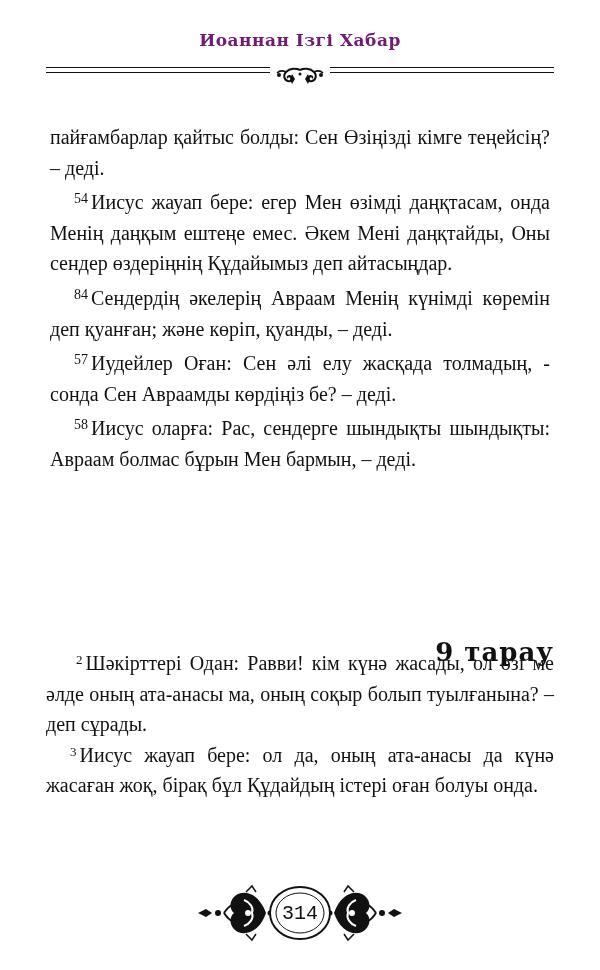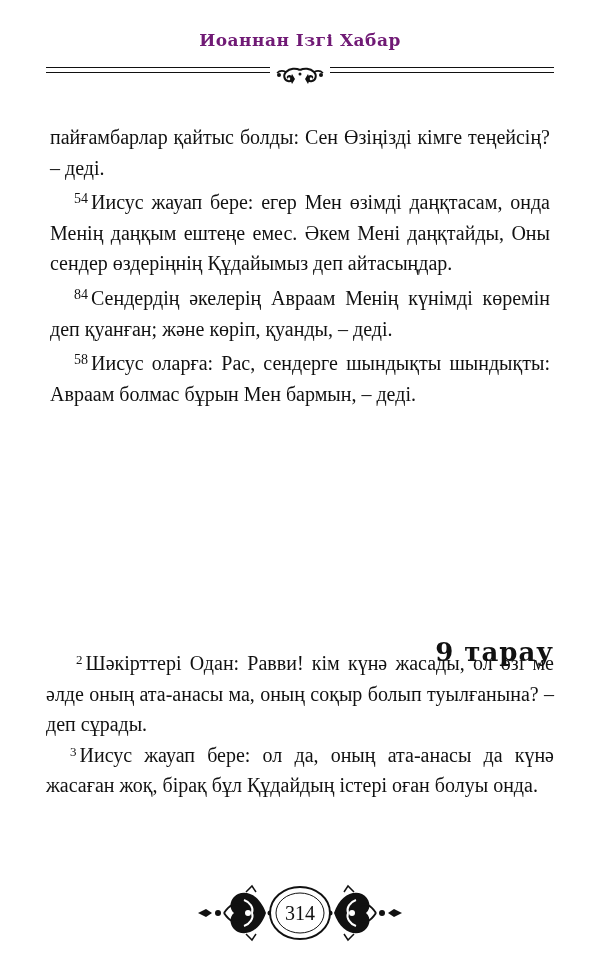--- a/index.html
+++ b/index.html
@@ -113,21 +113,21 @@
       width: 208px;
       height: 66px;
     }
     .page-number {
       position: absolute;
       top: 902px;
       left: 270px;
       width: 60px;
       text-align: center;
       font-size: 20px;
-      font-family: Liberation Serif, serif;
+      font-family: Liberation Mono, monospace;
     }
   </style>
 </head>
 <body>
 
 <div class="running-head">Иоаннан Ізгі Хабар</div>
 <div class="head-rule r1"></div>
 <div class="head-rule r2" style="width:508px;"></div>
 <div class="head-rule r1" style="width:508px;"></div>
 <div class="head-ornament">
@@ -150,20 +150,23 @@
   <p class="cont">
     <span>пайғамбарлар қайтыс болды: Сен Өзіңізді кімге теңейсің? – деді.</span>
   </p>
   <p>
     <sup>54</sup><span>Иисус жауап бере: егер Мен өзімді даңқтасам, онда Менің даңқым ештеңе емес. Әкем Мені даңқтайды, Оны сендер өздеріңнің Құдайымыз деп айтасыңдар.</span>
   </p>
   <p>
     <sup>84</sup><span>Сендердің әкелерің Авраам Менің күнімді көремін деп қуанған; және көріп, қуанды, – деді.</span>
   </p>
   <p>
+    <sup>57</sup><span>Иудейлер Оған: Сен әлі елу жасқада толмадың, - сонда Сен Авраамды көрдіңіз бе? – деді.</span>
+  </p>
+  <p>
     <sup>58</sup><span>Иисус оларға: Рас, сендерге шындықты шындықты: Авраам болмас бұрын Мен бармын, – деді.</span>
   </p>
 </div>
 
 <div class="chapter-title">9 тарау</div>
 
 <div class="chapter-text">
   <p style="text-indent:30px;">
     <sup>2</sup><span>Шәкірттері Одан: Равви! кім күнә жасады, ол өзі ме әлде оның ата-анасы ма, оның соқыр болып туылғанына? – деп сұрады.</span>
   </p>

